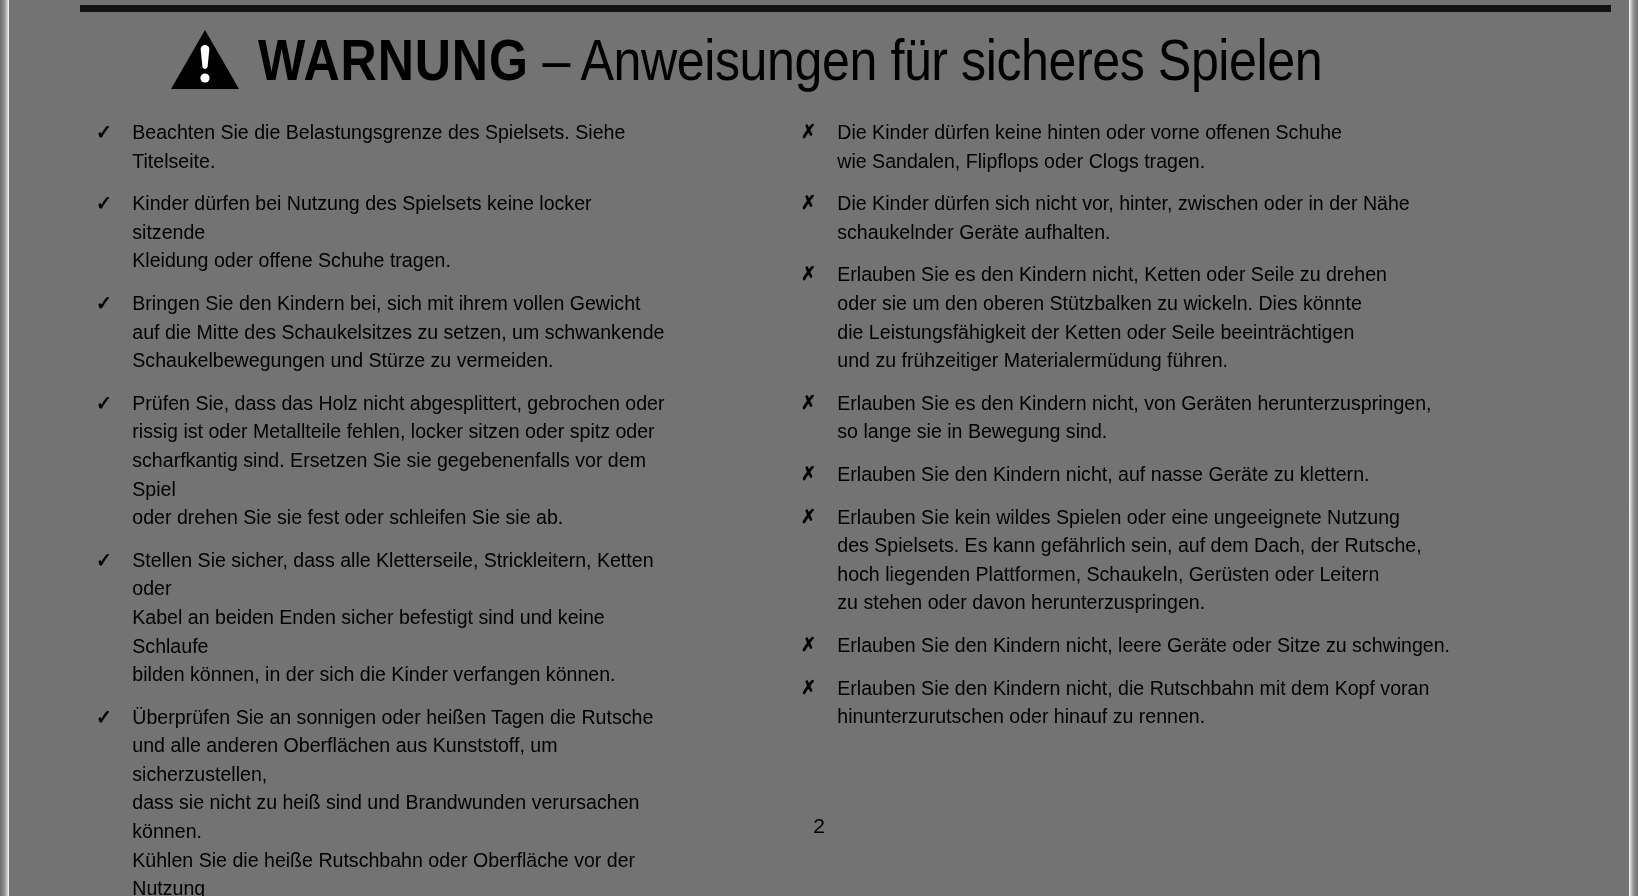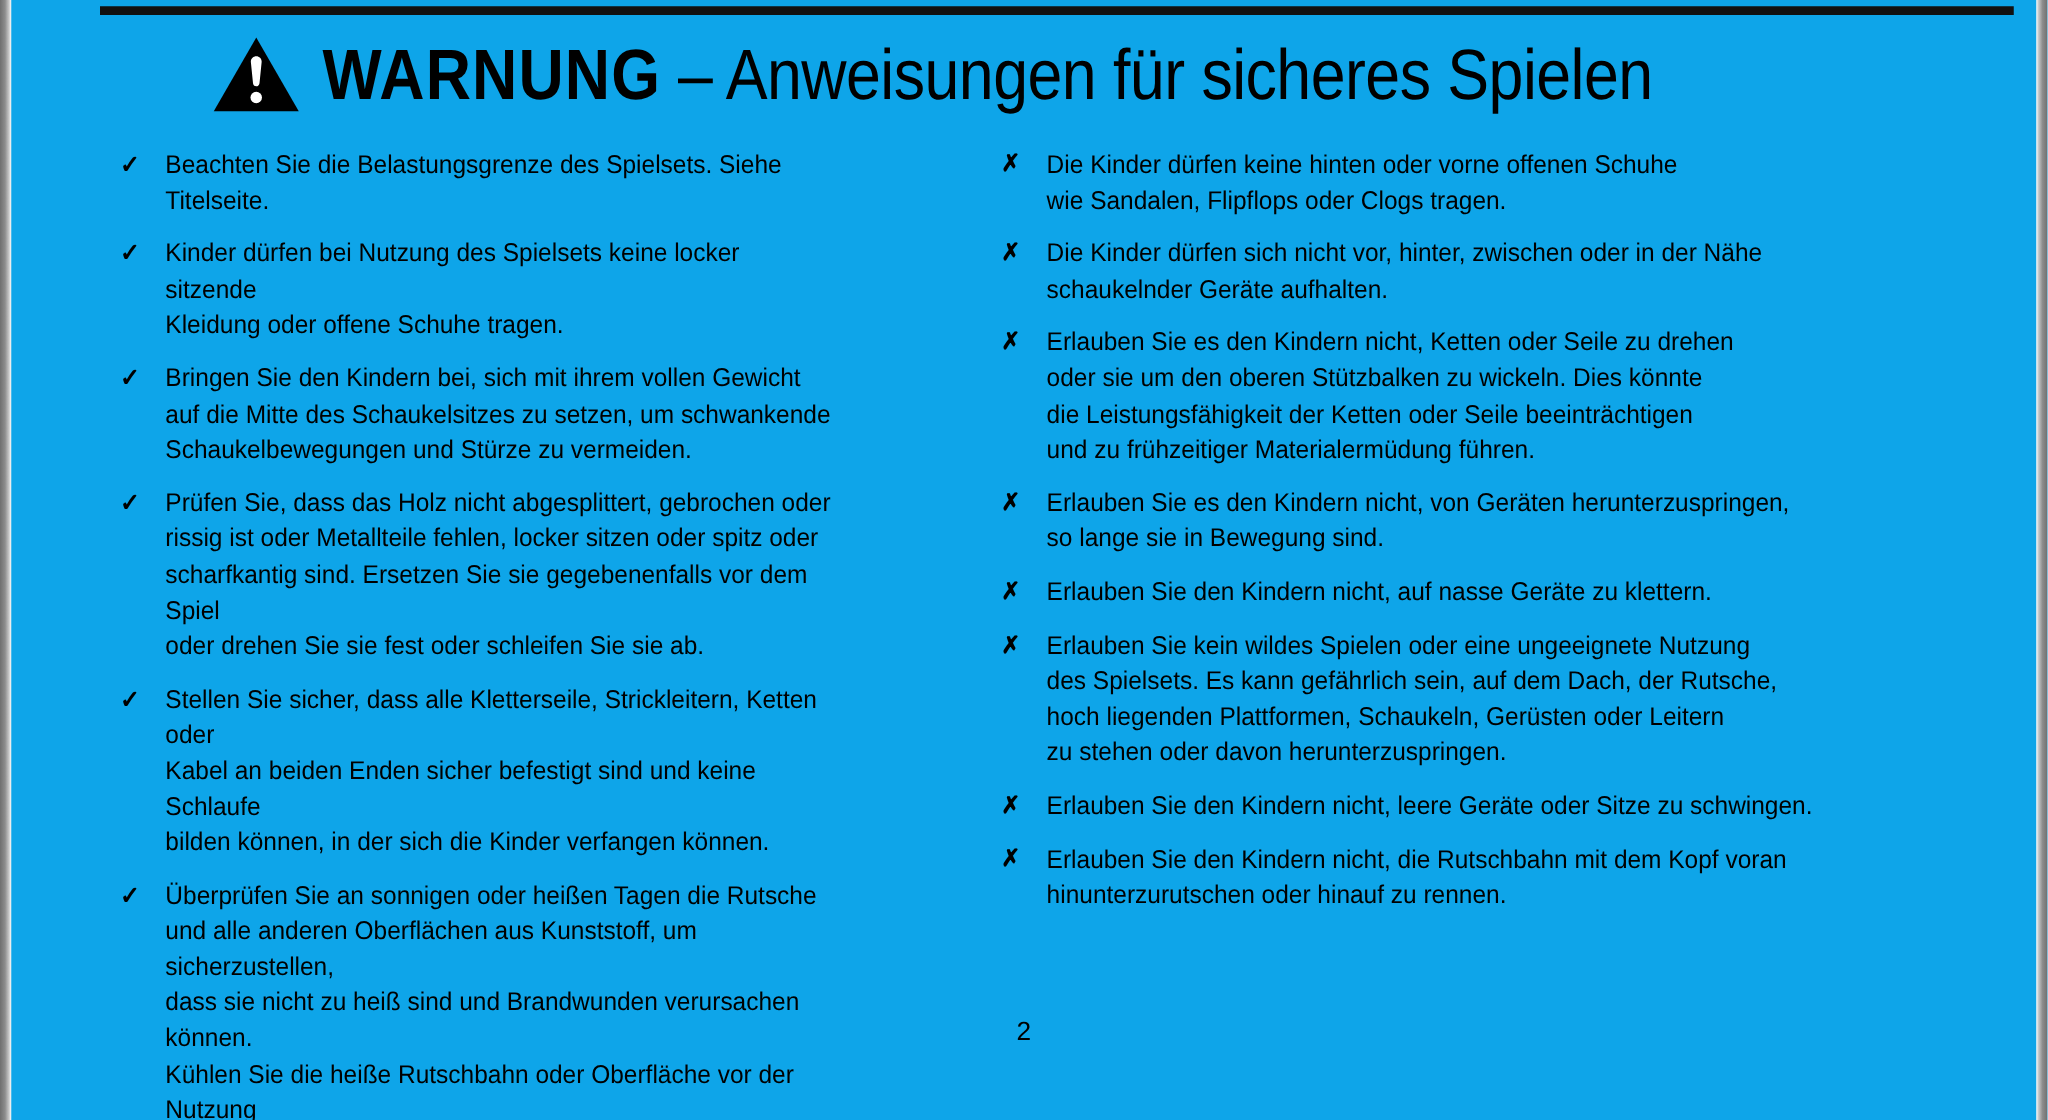--- a/index.html
+++ b/index.html
@@ -14,21 +14,21 @@
     overflow: hidden;
     font-family: "Liberation Sans", "DejaVu Sans", sans-serif;
     color: #000000;
     position: relative;
   }
 
   
   .page-scan {
     position: absolute;
     inset: 0;
-    background: #0ea5e9;
+    background: #737373;
     padding-left: 40px;
   }
   .edge-left {
     position: absolute;
     left: 0; top: 0; bottom: 0;
     width: 9px;
     background: linear-gradient(to right, #6f6f6f 0%, #8d8d8d 45%, #c9c9c9 80%, #ffffff 100%);
   }
   .edge-right {
     position: absolute;

